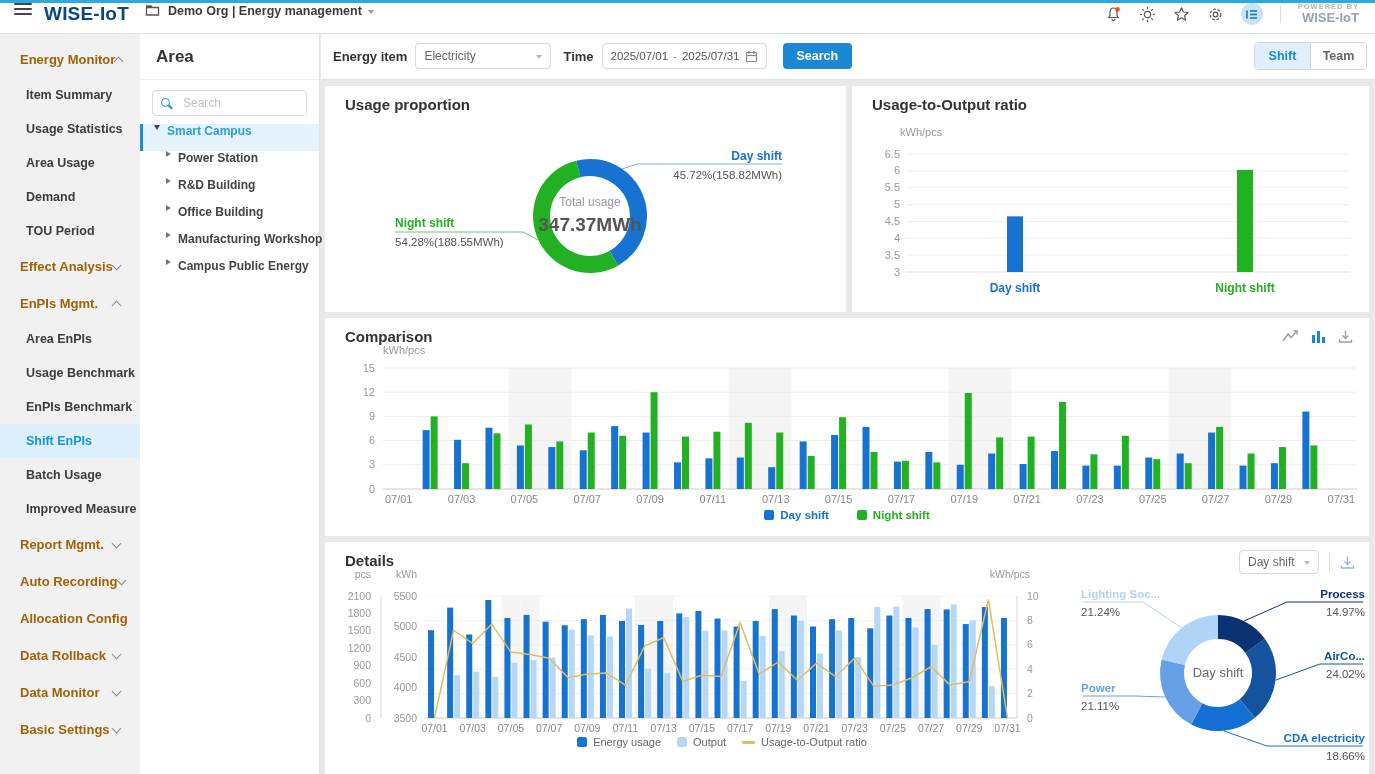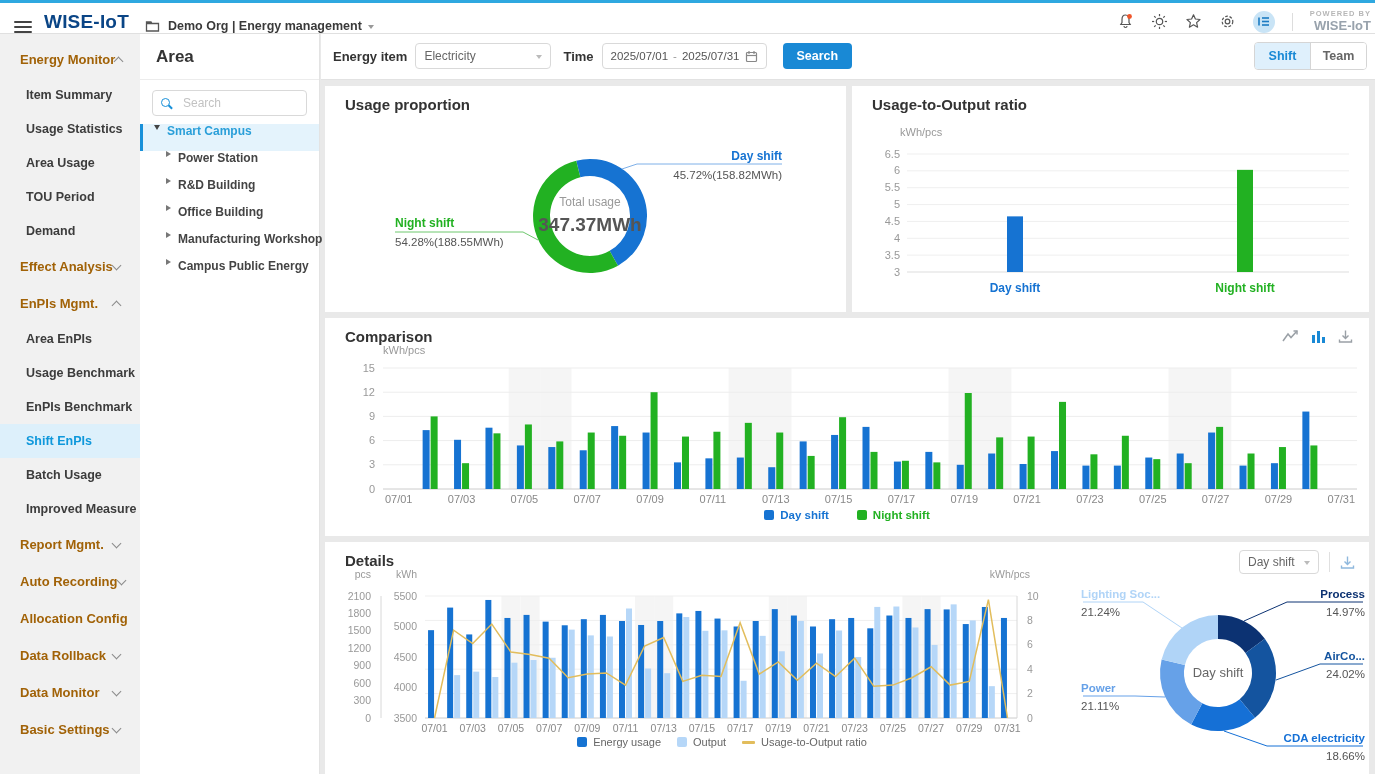--- a/index.html
+++ b/index.html
@@ -2,29 +2,29 @@
 <html><head>
 <meta charset="utf-8">
 <style>
   html,body{margin:0;padding:0}
   body{width:1375px;height:774px;overflow:hidden;background:#E9E9E9;
        font-family:"Liberation Sans",sans-serif;position:relative;color:#333}
   svg text{font-family:"Liberation Sans",sans-serif}
 
   
   .header{position:absolute;top:0;left:0;right:0;height:33px;background:#fff;
-          border-bottom:1px solid #E0E0E0;display:flex;align-items:flex-end;z-index:9}
+          border-bottom:1px solid #E0E0E0;display:flex;align-items:flex-start;z-index:9}
   .top-strip{position:absolute;top:0;left:0;right:0;height:3px;background:#2EA8E0}
   .burger{margin-left:14px;width:18px;display:flex;flex-direction:column;gap:3px;margin-top:3px;cursor:pointer}
   .burger i{height:2px;background:#444;border-radius:1px}
   .logo{margin-left:12px;margin-top:3px;font-size:19px;font-weight:800;color:#0A4586;letter-spacing:.2px}
   .folder-ic{margin-left:16px;margin-top:4px}
   .org{margin-left:8px;margin-top:4px;font-size:12.5px;font-weight:600;color:#3A3A3A;cursor:pointer;display:flex;align-items:center}
   .caret-sm{width:0;height:0;border-top:4px solid #999;border-left:3.5px solid transparent;border-right:3.5px solid transparent;margin-left:6px;margin-top:1px}
-  .hdr-right{margin-left:auto;display:flex;align-items:center;gap:17px;margin-top:3px;margin-right:0}
+  .hdr-right{margin-left:auto;display:flex;align-items:center;gap:17px;margin-top:3px;margin-right:12px}
   .hicon{cursor:pointer;position:relative;display:flex}
   .avatar{width:22px;height:22px;border-radius:50%;background:#C9E4F6;display:flex;align-items:center;justify-content:center;cursor:pointer}
   .hdr-div{width:1px;height:18px;background:#DDD}
   .powered{text-align:right;line-height:1.1;margin-right:4px}
   .powered .l1{font-size:7.5px;letter-spacing:1px;color:#B7B7B7;font-weight:600}
   .powered .l2{font-size:13px;font-weight:800;color:#98A2AC}
 
   
   .sidebar{position:absolute;top:33px;left:0;bottom:0;width:140px;background:#F1F1F1;padding-top:8px;overflow:hidden}
   .nav-item{display:flex;align-items:center;cursor:pointer}
@@ -166,24 +166,24 @@
     <div class="nav-item child">
       <span class="nav-label">Item Summary</span>
     </div>
     <div class="nav-item child">
       <span class="nav-label">Usage Statistics</span>
     </div>
     <div class="nav-item child">
       <span class="nav-label">Area Usage</span>
     </div>
     <div class="nav-item child">
+      <span class="nav-label">Demand</span>
+    </div>
+    <div class="nav-item child">
       <span class="nav-label">TOU Period</span>
-    </div>
-    <div class="nav-item child">
-      <span class="nav-label">Demand</span>
     </div>
     <div class="nav-item group">
       <span class="nav-label">Effect Analysis</span>
       <span class="chev down"></span>
     </div>
     <div class="nav-item group">
       <span class="nav-label">EnPIs Mgmt.</span>
       <span class="chev up"></span>
     </div>
     <div class="nav-item child">

